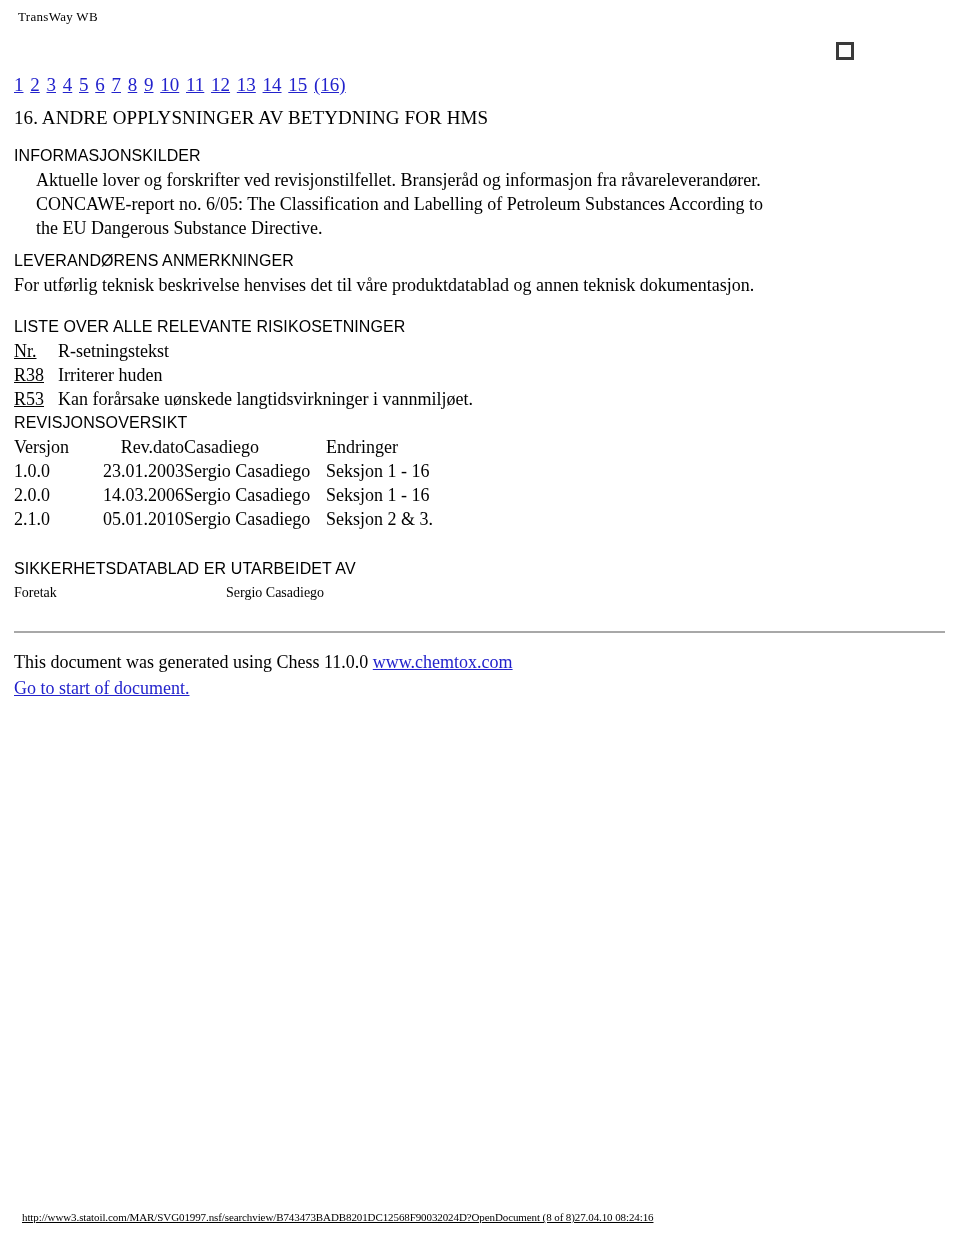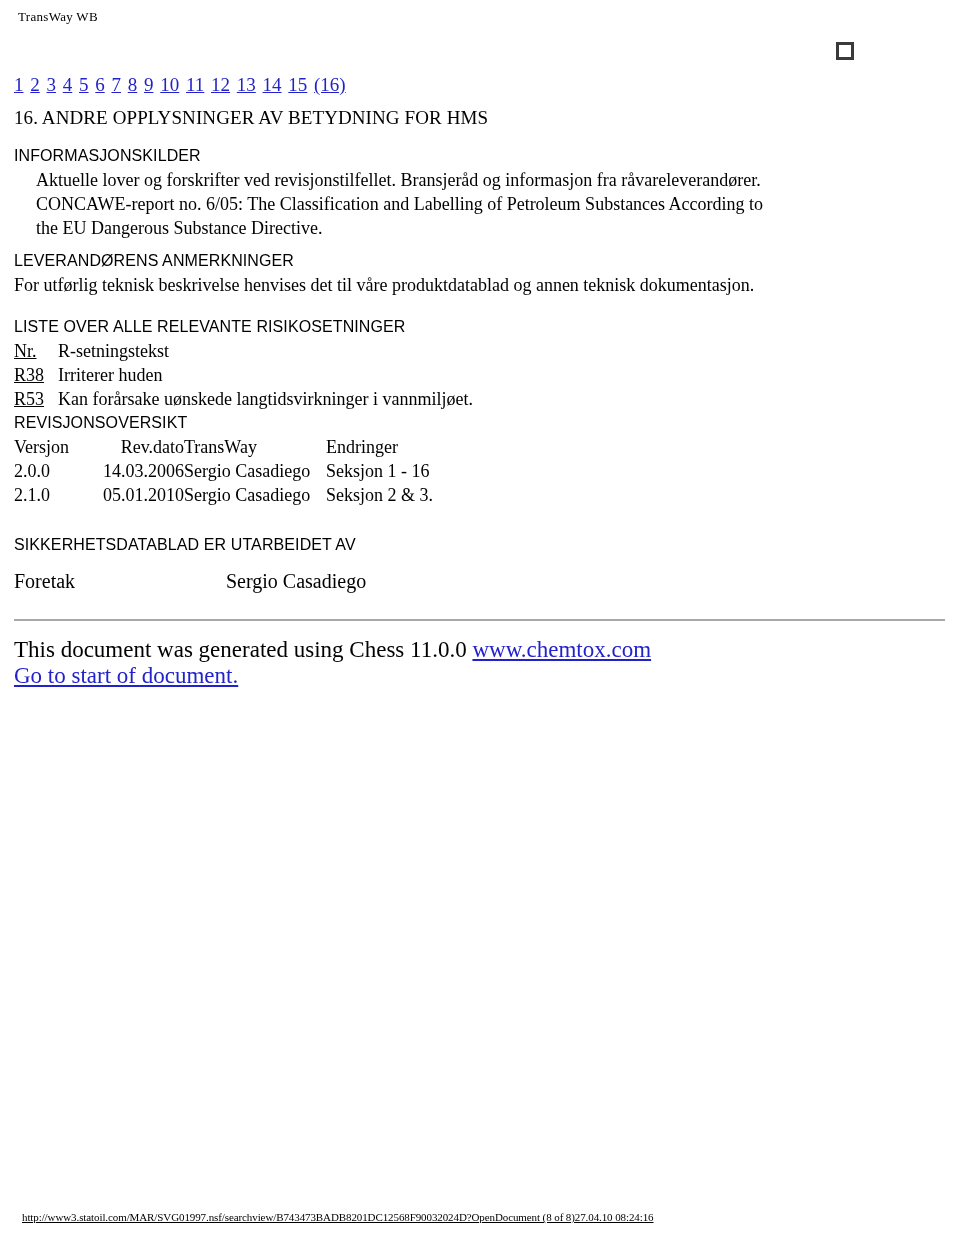--- a/index.html
+++ b/index.html
@@ -132,39 +132,38 @@
     font-weight: normal;
     white-space: nowrap;
   }
   .revtable .c-ver   { width: 72px; }
   .revtable .c-date  { width: 98px; text-align: right; }
   .revtable .c-resp  { width: 142px; }
   .revtable .c-chg   { width: auto; }
 
   
   .company-row {
-    font-size: 20px;
-    line-height: 24px;
-    white-space: nowrap;
-    margin-top: 12px;
+    font-size: 14px;
+    line-height: 24px;
+    white-space: nowrap;
   }
   .company-row .lbl {
     display: inline-block;
     width: 212px;
   }
 
   hr.rule {
     border: 0;
     border-top: 2px solid #a8a8a8;
     margin: 26px 0 16px 0;
     width: 931px;
   }
 
   .gen-line {
-    font-size: 23px;
+    font-size: 18px;
     line-height: 26px;
   }
   a.link {
     color: #2222cc;
     text-decoration: underline;
     cursor: pointer;
   }
 
   
   .doc-footer {
@@ -236,25 +235,31 @@
       </div>
     </div>
 
     <div class="sub-head">REVISJONSOVERSIKT</div>
 
     <table class="revtable">
       <thead>
         <tr>
           <th class="c-ver">Versjon</th>
           <th class="c-date">Rev.dato</th>
-          <th class="c-resp">TransWay</th>
+          <th class="c-resp">Casadiego</th>
           <th class="c-chg">Endringer</th>
         </tr>
       </thead>
       <tbody>
+        <tr>
+          <td class="c-ver">1.0.0</td>
+          <td class="c-date">23.01.2003</td>
+          <td class="c-resp">Sergio Casadiego</td>
+          <td class="c-chg">Seksjon 1 - 16</td>
+        </tr>
         <tr>
           <td class="c-ver">2.0.0</td>
           <td class="c-date">14.03.2006</td>
           <td class="c-resp">Sergio Casadiego</td>
           <td class="c-chg">Seksjon 1 - 16</td>
         </tr>
         <tr>
           <td class="c-ver">2.1.0</td>
           <td class="c-date">05.01.2010</td>
           <td class="c-resp">Sergio Casadiego</td>

